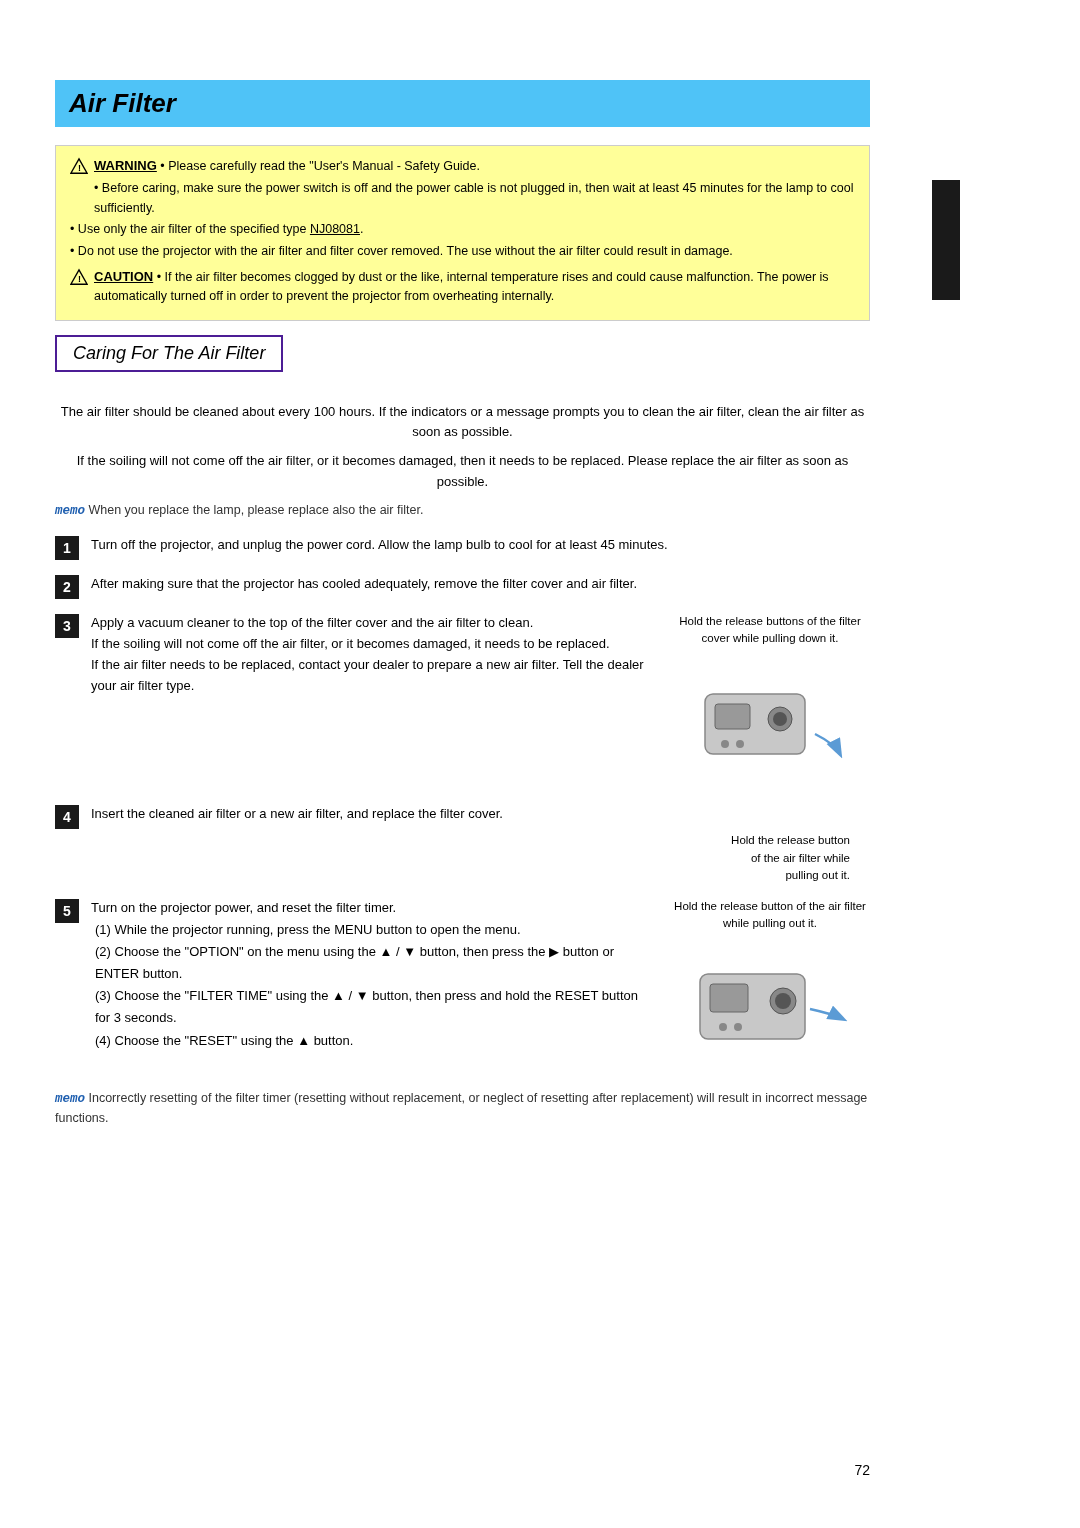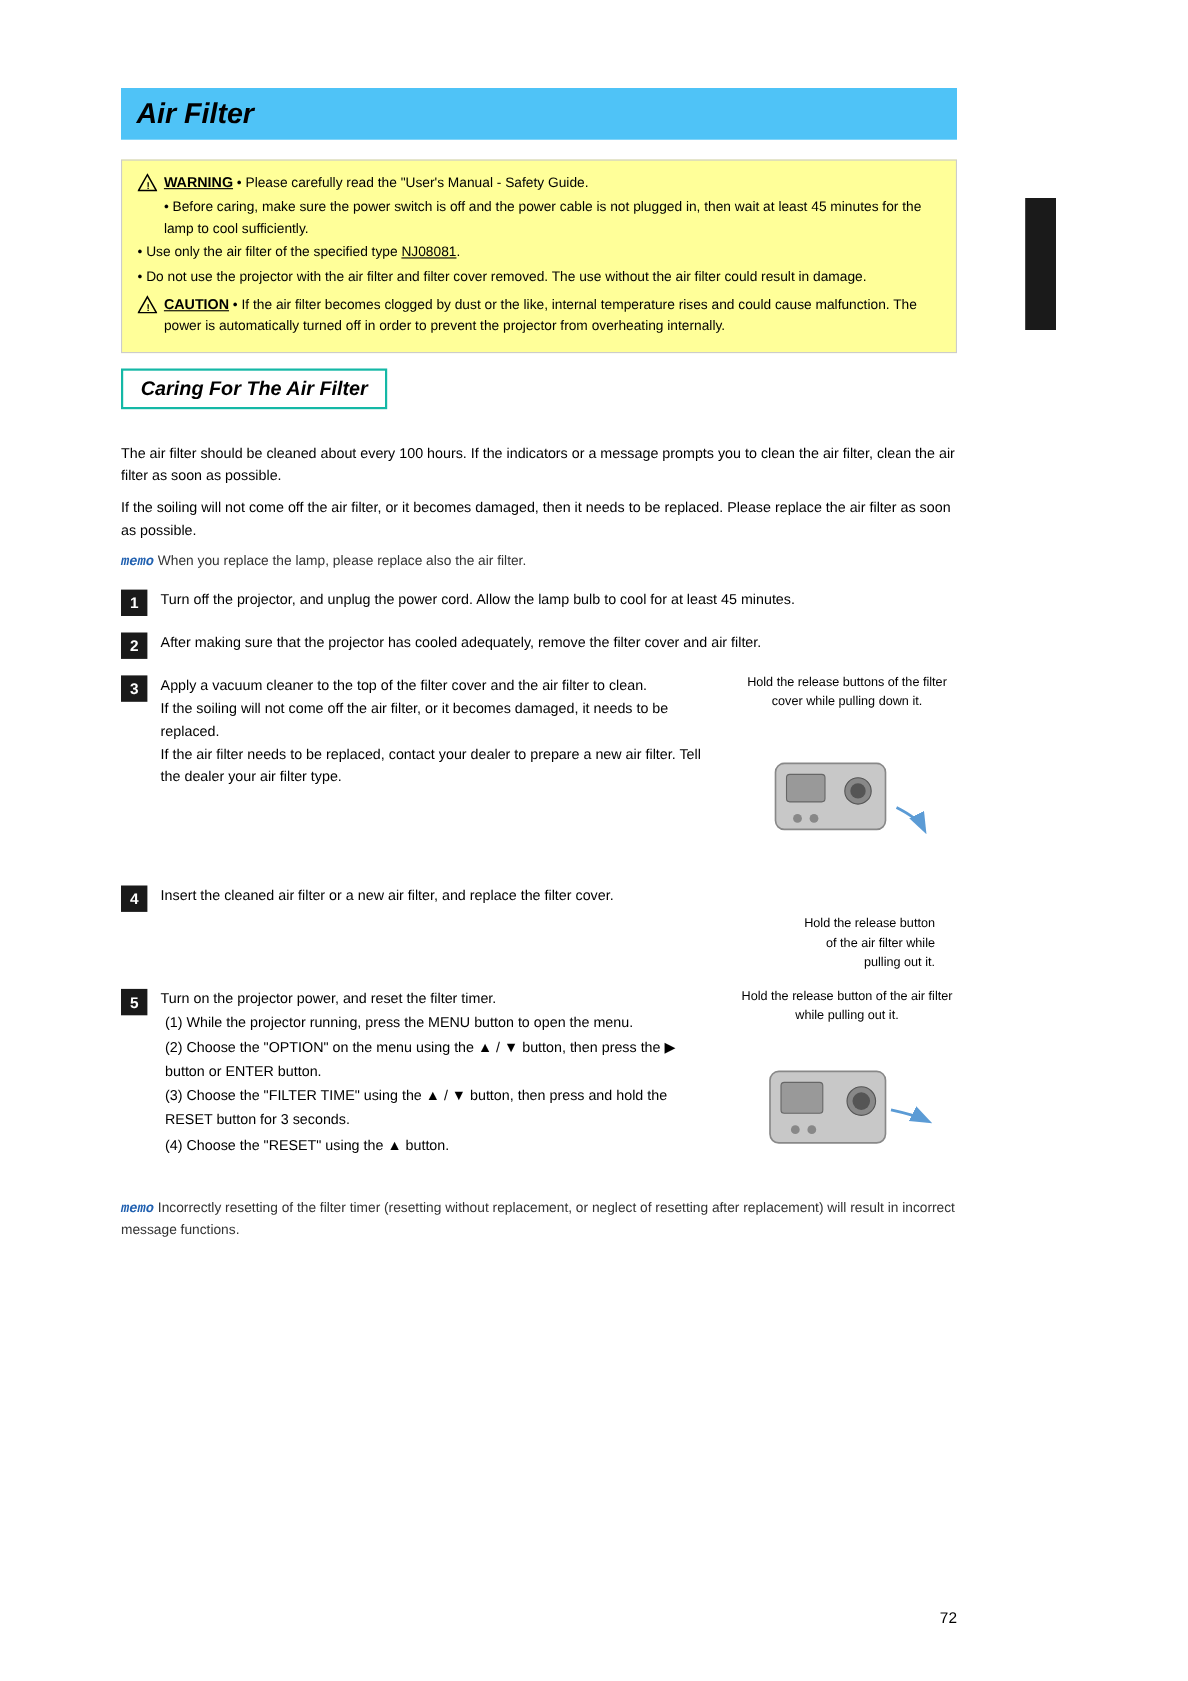--- a/index.html
+++ b/index.html
@@ -9,21 +9,21 @@
       font-size: 13px;
       color: #000;
       width: 1080px;
       min-height: 1528px;
       position: relative;
     }
 
     .page {
       width: 960px;
       min-height: 1528px;
-      padding: 80px 90px 80px 110px;
+      padding: 80px 90px 80px 55px;
       position: relative;
     }
 
     
     .sidebar-tab {
       position: absolute;
       right: 0;
       top: 180px;
       width: 28px;
       height: 120px;
@@ -86,34 +86,35 @@
       height: 18px;
     }
 
     .bold-underline {
       font-weight: normal;
       text-decoration: underline;
     }
 
     
     .sub-section-title {
-      border: 2px solid #14b8a6;
+      border: 2px solid #4c1d95;
       padding: 6px 16px;
       font-size: 18px;
-      font-weight: bold;
+      font-weight: normal;
       font-style: italic;
       display: inline-block;
       margin-bottom: 16px;
     }
 
     
     .body-text {
       font-size: 13px;
       line-height: 1.6;
       margin-bottom: 8px;
+      text-align: center;
     }
 
     .memo-text {
       font-size: 12.5px;
       line-height: 1.55;
       margin-bottom: 14px;
       color: #333;
     }
 
     .memo-text .memo-label {

